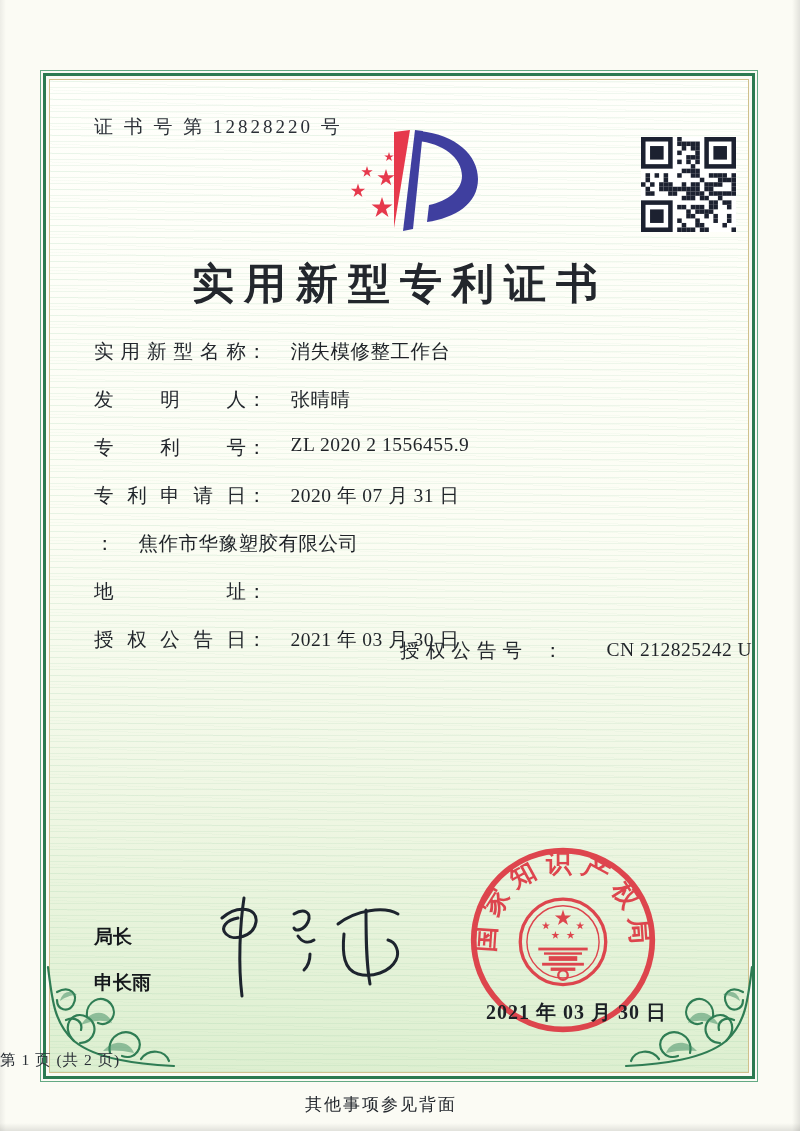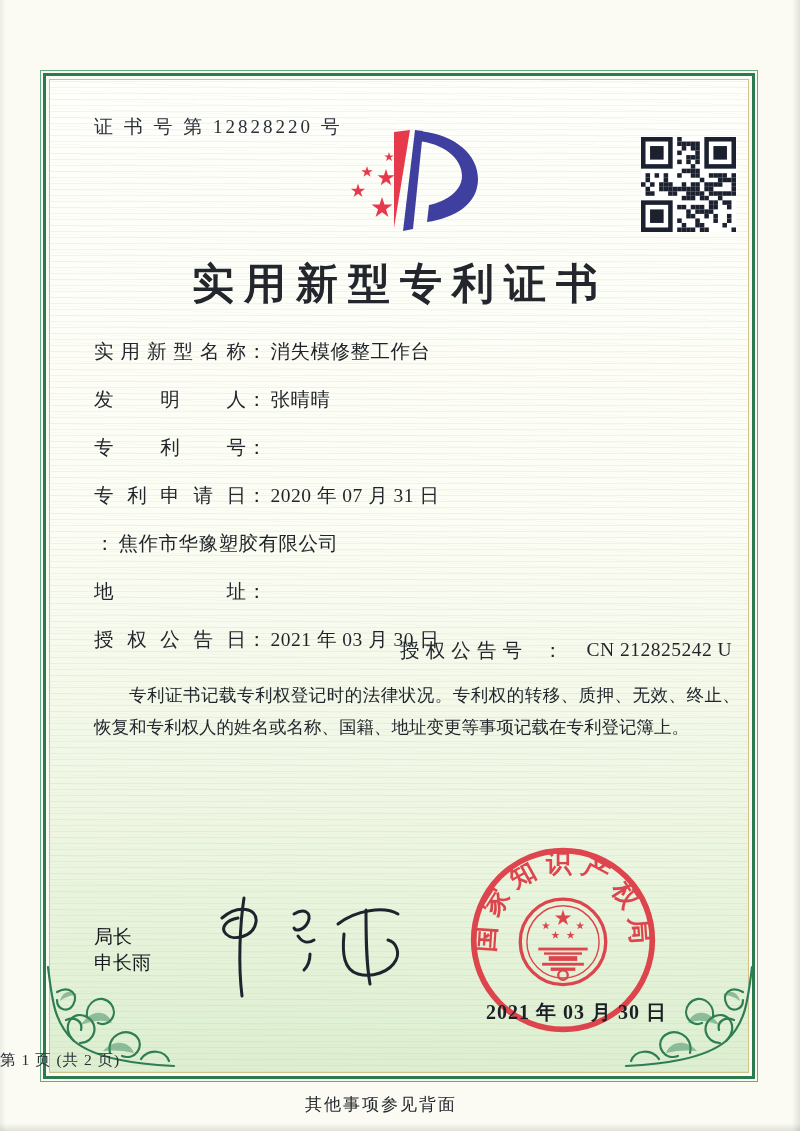--- a/index.html
+++ b/index.html
@@ -34,31 +34,31 @@
   .cert-no{position:absolute;left:94px;top:114px;font-size:19px;letter-spacing:3px;color:#2a2f36;}
   .logo{position:absolute;left:332px;top:128px;width:152px;height:112px;}
   .qr{position:absolute;left:641px;top:137px;width:95px;height:95px;}
   .title{position:absolute;left:0;top:256px;width:800px;text-align:center;
     font-size:42px;font-weight:bold;letter-spacing:10px;color:#23272d;}
 
   .fields{position:absolute;left:94px;top:338px;width:650px;}
   .frow{height:48px;display:flex;font-size:19.5px;position:relative;}
   .flabel{display:inline-block;width:152px;text-align:justify;text-align-last:justify;color:#23272d;}
   .fcolon{margin-left:1px;}
-  .fvalue{margin-left:4px;letter-spacing:0.5px;white-space:nowrap;}
+  .fvalue{margin-left:24px;letter-spacing:0.5px;white-space:nowrap;}
   .grant-pair{position:absolute;left:306px;top:0;height:48px;display:flex;align-items:center;gap:20px;}
   .grant-pair .flabel{width:122px;}
 
   .paragraphs{position:absolute;left:94px;top:680px;width:646px;
     font-size:17.5px;line-height:1.82;text-align:justify;color:#23272d;}
   .paragraphs p{margin:0 0 2px 0;text-indent:2em;}
 
   .signer{position:absolute;left:94px;top:924px;font-family:"Liberation Sans","DejaVu Sans",sans-serif;
-    font-size:19px;font-weight:400;color:#15181c;}
-  .signer .name{}
+    font-size:19px;font-weight:700;color:#15181c;}
+  .signer .name{margin-top:20px;}
   .signature{position:absolute;left:198px;top:884px;width:215px;height:122px;}
 
   .seal{position:absolute;left:468px;top:845px;width:190px;height:190px;opacity:0.92;}
   .seal-date{position:absolute;left:486px;top:999px;font-size:20px;font-weight:600;
     letter-spacing:1px;color:#1c2026;}
 
   .page-no{position:absolute;left:0;top:1050px;width:740px;text-align:left;font-size:15.5px;color:#2a2f36;letter-spacing:1px;}
   .back-note{position:absolute;left:0;top:1093px;width:730px;text-align:center;font-size:17px;color:#23272d;letter-spacing:2px;padding-left:16px;}
 
   .flourish{position:absolute;width:132px;height:116px;}
@@ -276,20 +276,21 @@
       <span class="fvalue">消失模修整工作台</span>
     </div>
     <div class="frow">
       <span class="flabel">发明人</span>
         <span class="fcolon">：</span>
       <span class="fvalue">张晴晴</span>
     </div>
     <div class="frow">
       <span class="flabel">专利号</span>
         <span class="fcolon">：</span>
+      <span class="fvalue">ZL 2020 2 1556455.9</span>
     </div>
     <div class="frow">
       <span class="flabel">专利申请日</span>
         <span class="fcolon">：</span>
       <span class="fvalue">2020 年 07 月 31 日</span>
     </div>
     <div class="frow">
         <span class="fcolon">：</span>
       <span class="fvalue">焦作市华豫塑胶有限公司</span>
     </div>
@@ -303,21 +304,20 @@
       <span class="fvalue">2021 年 03 月 30 日</span>
       <span class="grant-pair">
         <span class="flabel">授权公告号</span>
           <span class="fcolon">：</span>
         <span class="fvalue">CN 212825242 U</span>
       </span>
     </div>
   </div>
 
   <div class="paragraphs">
-    <p>专利证书记载专利权登记时的法律状况。专利权的转移、质押、无效、终止、恢复和专利权人的姓名或名称、国籍、地址变更等事项记载在专利登记簿上。</p>
   </div>
 
   <div class="signer">
     <div>局长</div>
     <div class="name">申长雨</div>
   </div>
 
   <svg class="signature" viewBox="0 0 215 122">
     <g fill="none" stroke="#1d242e" stroke-width="3" stroke-linecap="round" stroke-linejoin="round">
       <path d="M46,14 C42,40 40,80 44,112"></path>

